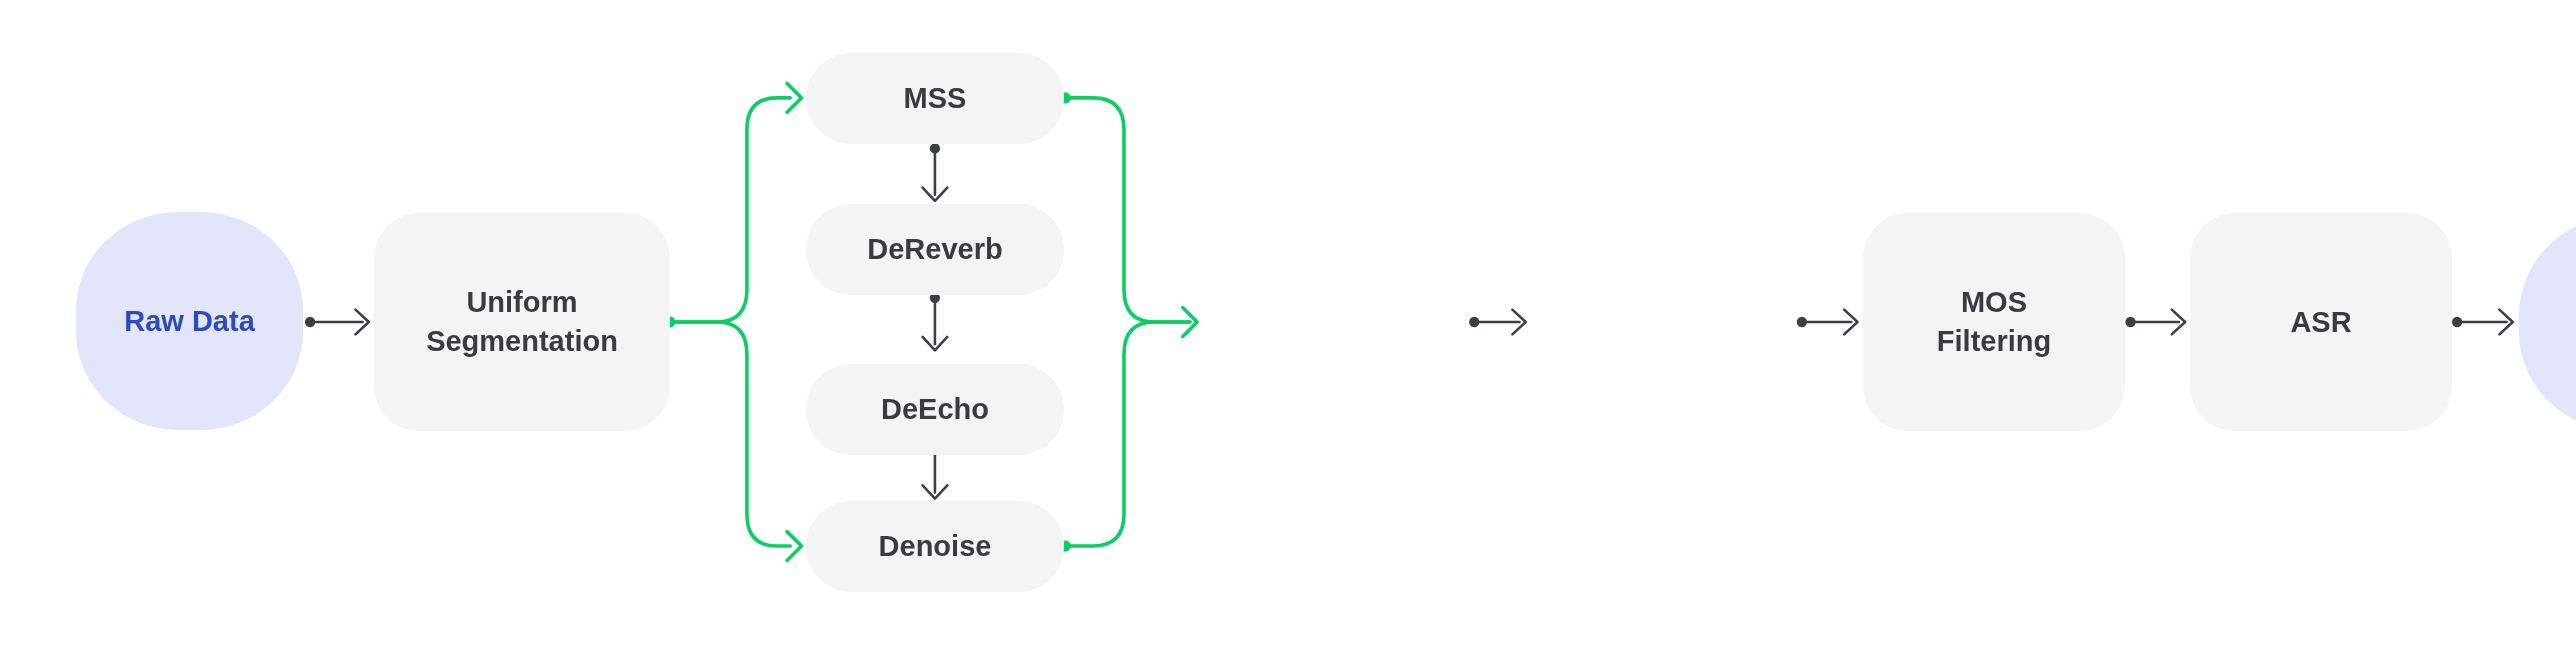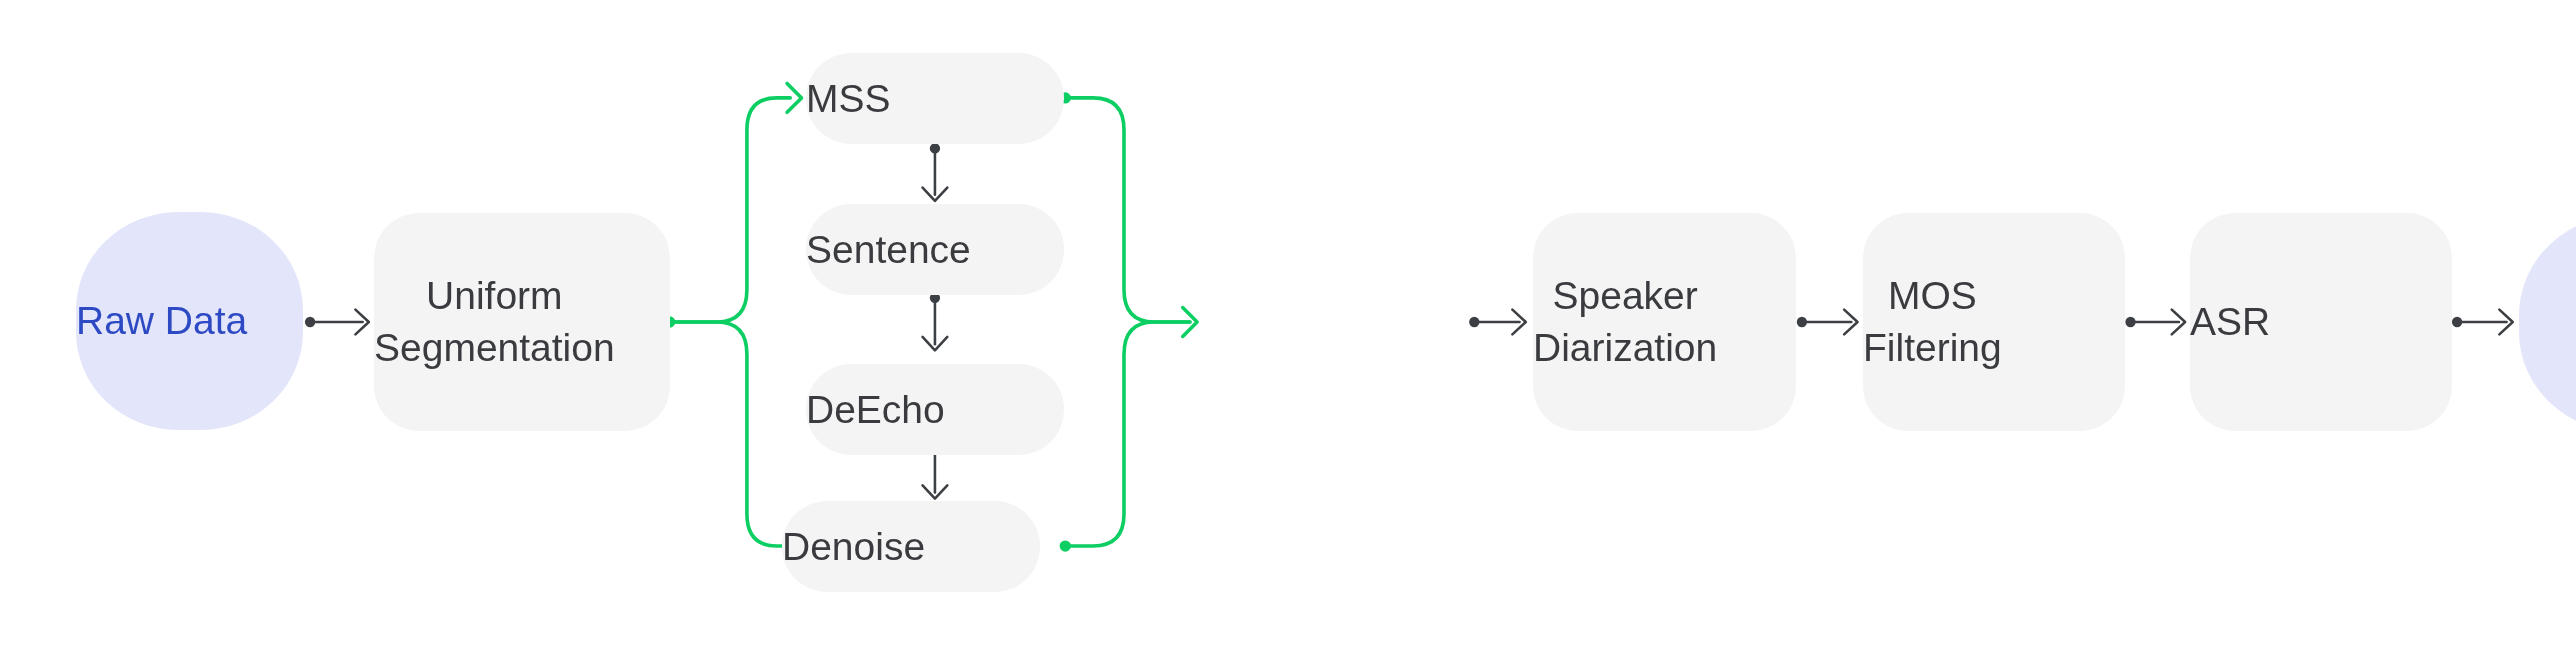--- a/index.html
+++ b/index.html
@@ -21,42 +21,42 @@
   }
   .connectors{position:absolute;left:0;top:0;width:2828px;height:645px;}
   .dark-line{stroke:var(--dark);stroke-width:5;stroke-linecap:round;fill:none;}
   .dark-chev{stroke:var(--dark);stroke-width:5;stroke-linecap:round;stroke-linejoin:round;fill:none;}
   .dark-dot{fill:var(--dark);}
   .green-line{stroke:var(--green);stroke-width:7;stroke-linecap:round;fill:none;}
   .green-chev{stroke:var(--green);stroke-width:7;stroke-linecap:round;stroke-linejoin:round;fill:none;}
   .green-dot{fill:var(--green);}
   .node{
     position:absolute;
-    display:flex;align-items:center;
+    display:flex;align-items:center;justify-content:center;
     text-align:center;
-    font-weight:normal;
-    font-size:39px;line-height:1.33;
+    font-weight:bold;
+    font-size:29px;line-height:1.33;
     color:var(--box-text);
     background:var(--box);
     border-radius:45px;
     white-space:pre-line;
   }
   .node .lbl{display:block;white-space:pre-line;}
   .terminal{
     background:var(--terminal);
     color:var(--terminal-text);
     border-radius:45%;
   }
   
   #n-raw      {left:76px;  top:212px; width:227px; height:218px;}
   #n-uniform  {left:374px;  top:213px; width:296px; height:218px;}
   #n-mss      {left:806px; top:53px; width:258px; height:91px;}
   #n-dereverb {left:806px; top:204px; width:258px; height:91px;}
   #n-deecho   {left:806px; top:364px; width:258px; height:91px;}
-  #n-denoise  {left:782px; top:501px; width:258px; height:91px;}
+  #n-denoise  {left:806px; top:501px; width:258px; height:91px;}
   #n-sentence {left:1204px; top:213px; width:264px; height:218px;}
   #n-speaker  {left:1533px; top:213px; width:263px; height:218px;}
   #n-mos      {left:1863px; top:213px; width:262px; height:218px;}
   #n-asr      {left:2190px; top:213px; width:262px; height:218px;}
   #n-parallel {left:2519px; top:214px; width:237px; height:219px;border-radius:46%;}
 </style>
 </head>
 <body>
 
 <div class="canvas">
@@ -129,36 +129,32 @@
 
   <div class="node terminal" id="n-raw">
     <span class="lbl">Raw Data</span>
   </div>
 
   <div class="node" id="n-mss">
     <span class="lbl">MSS</span>
   </div>
 
   <div class="node" id="n-dereverb">
-    <span class="lbl">Sentence</span>
+    <span class="lbl">DeReverb</span>
   </div>
 
   <div class="node" id="n-deecho">
     <span class="lbl">DeEcho</span>
   </div>
 
   <div class="node" id="n-denoise">
     <span class="lbl">Denoise</span>
   </div>
 
 
-  <div class="node" id="n-speaker">
-    <span class="lbl">Speaker
-Diarization</span>
-  </div>
 
   <div class="node" id="n-asr">
     <span class="lbl">ASR</span>
   </div>
 
   <div class="node" id="n-mos">
     <span class="lbl">MOS
 Filtering</span>
   </div>
 

